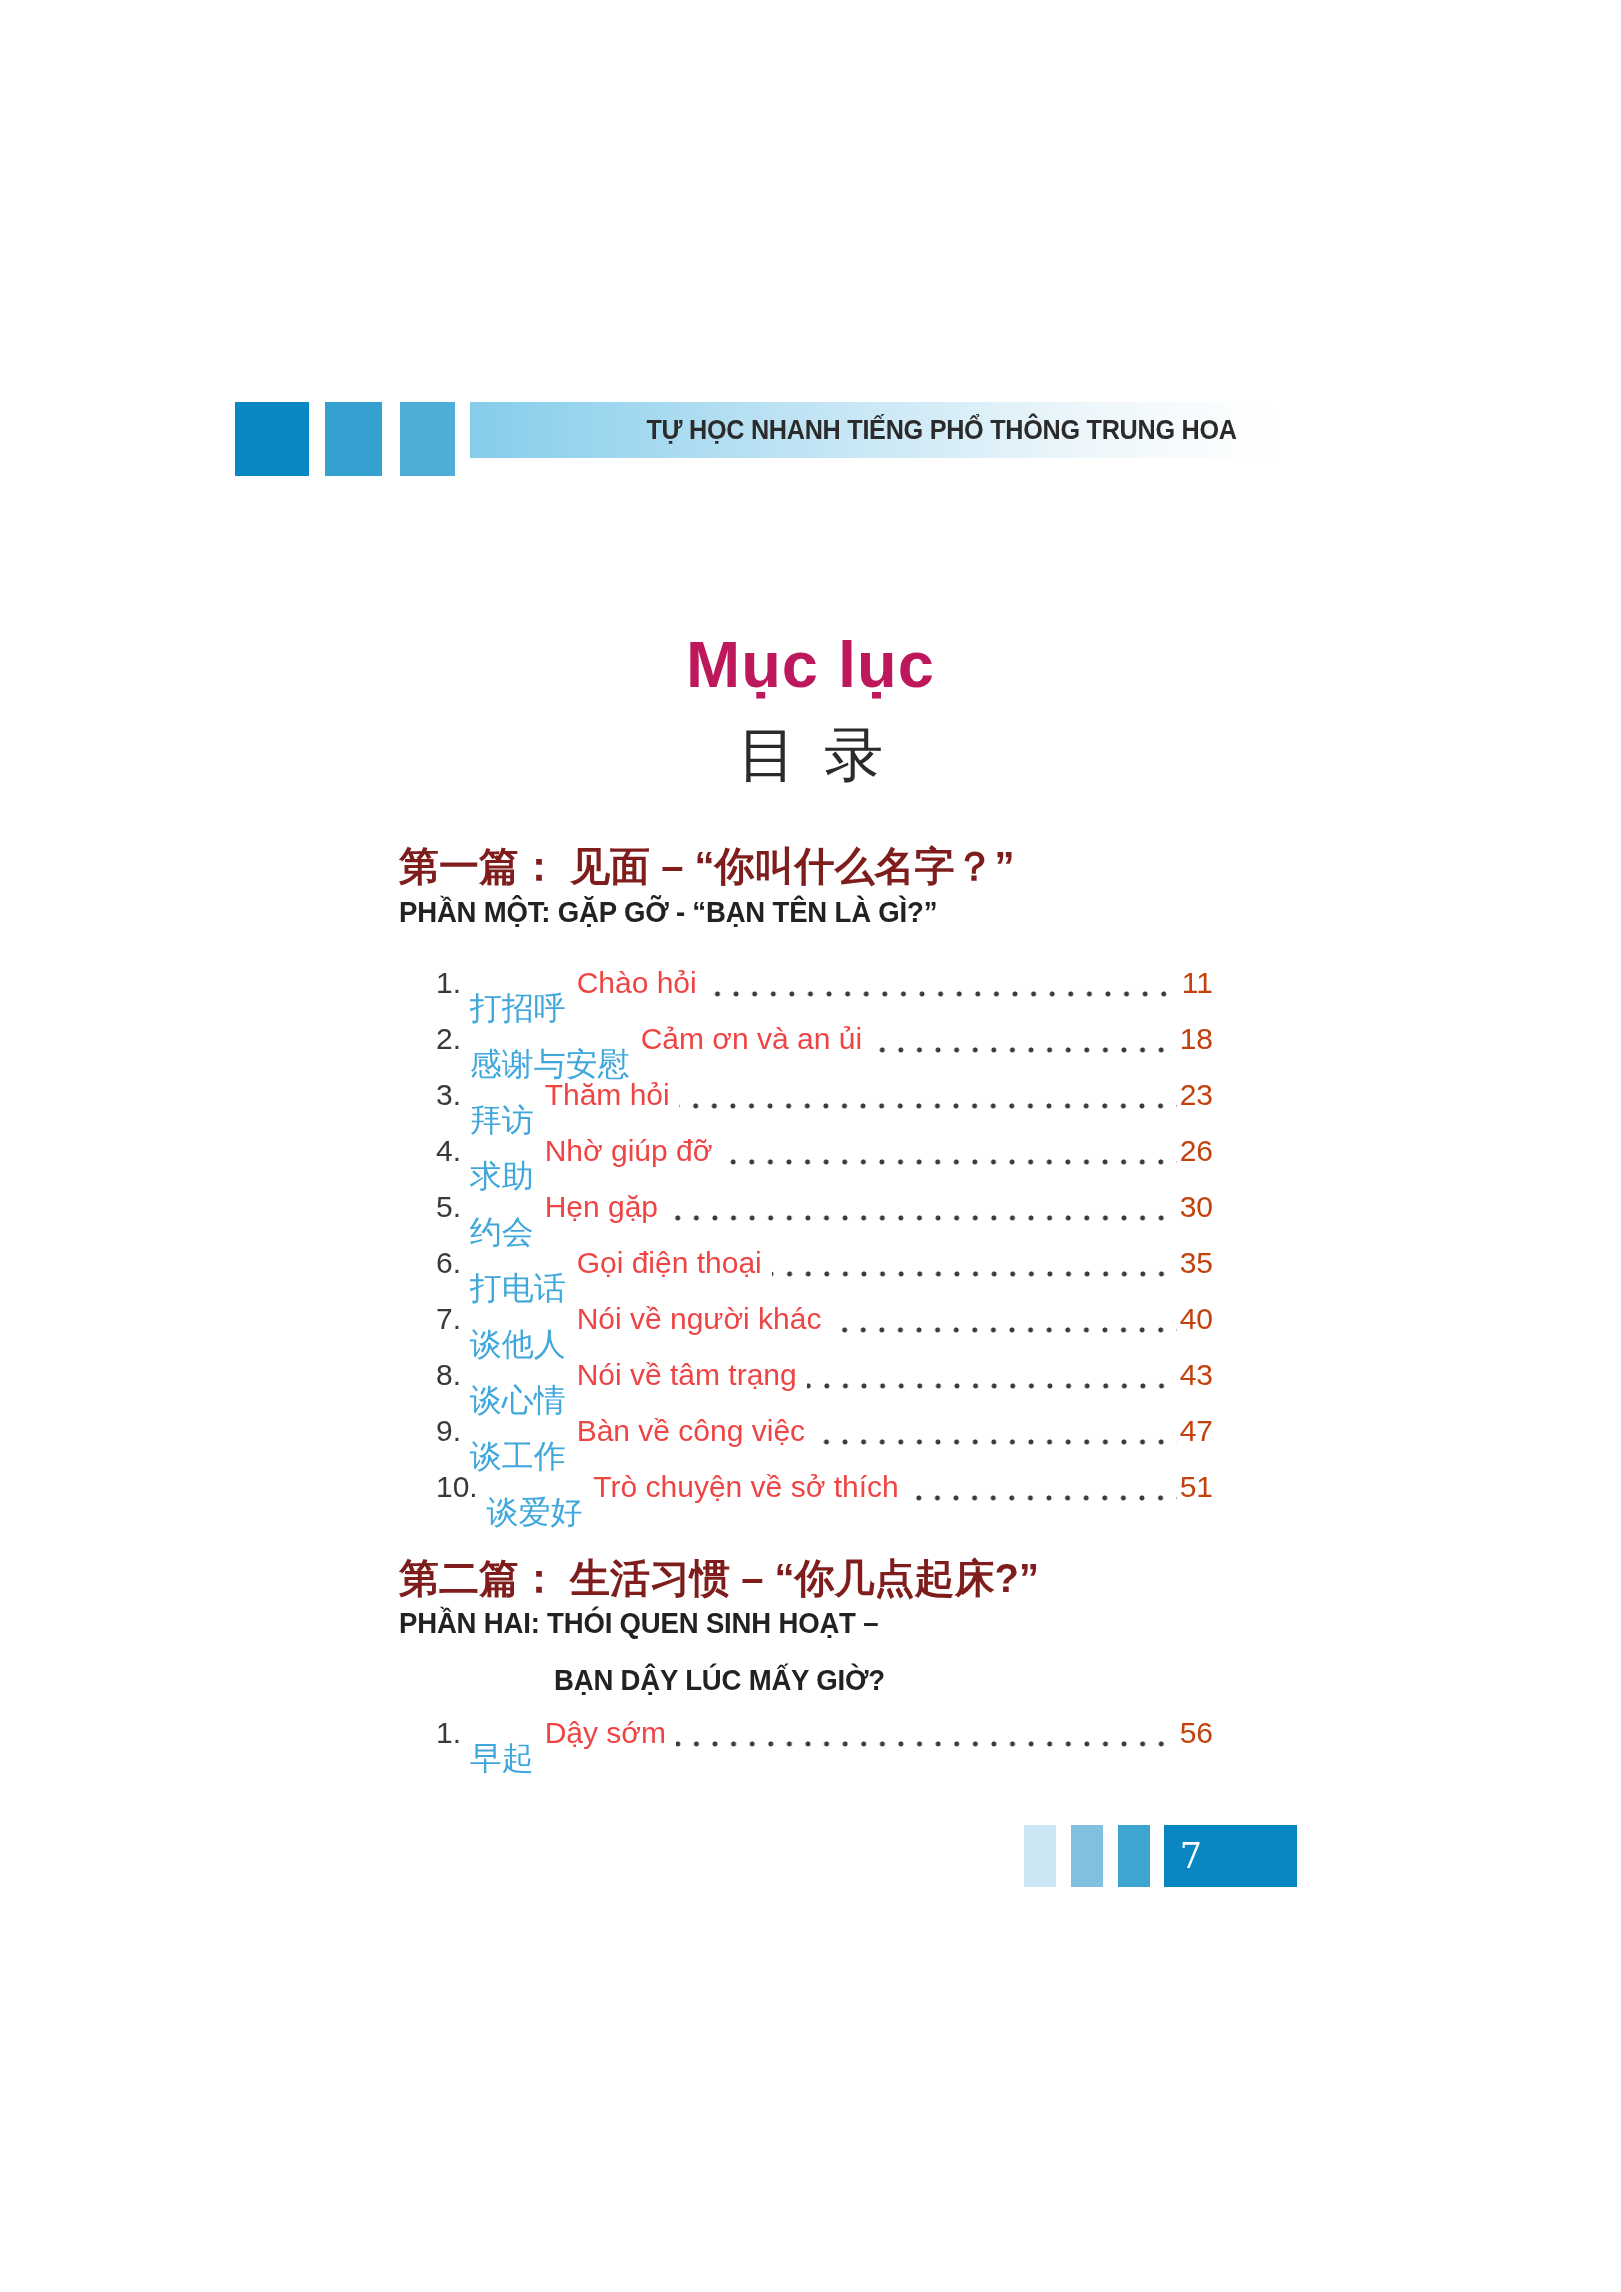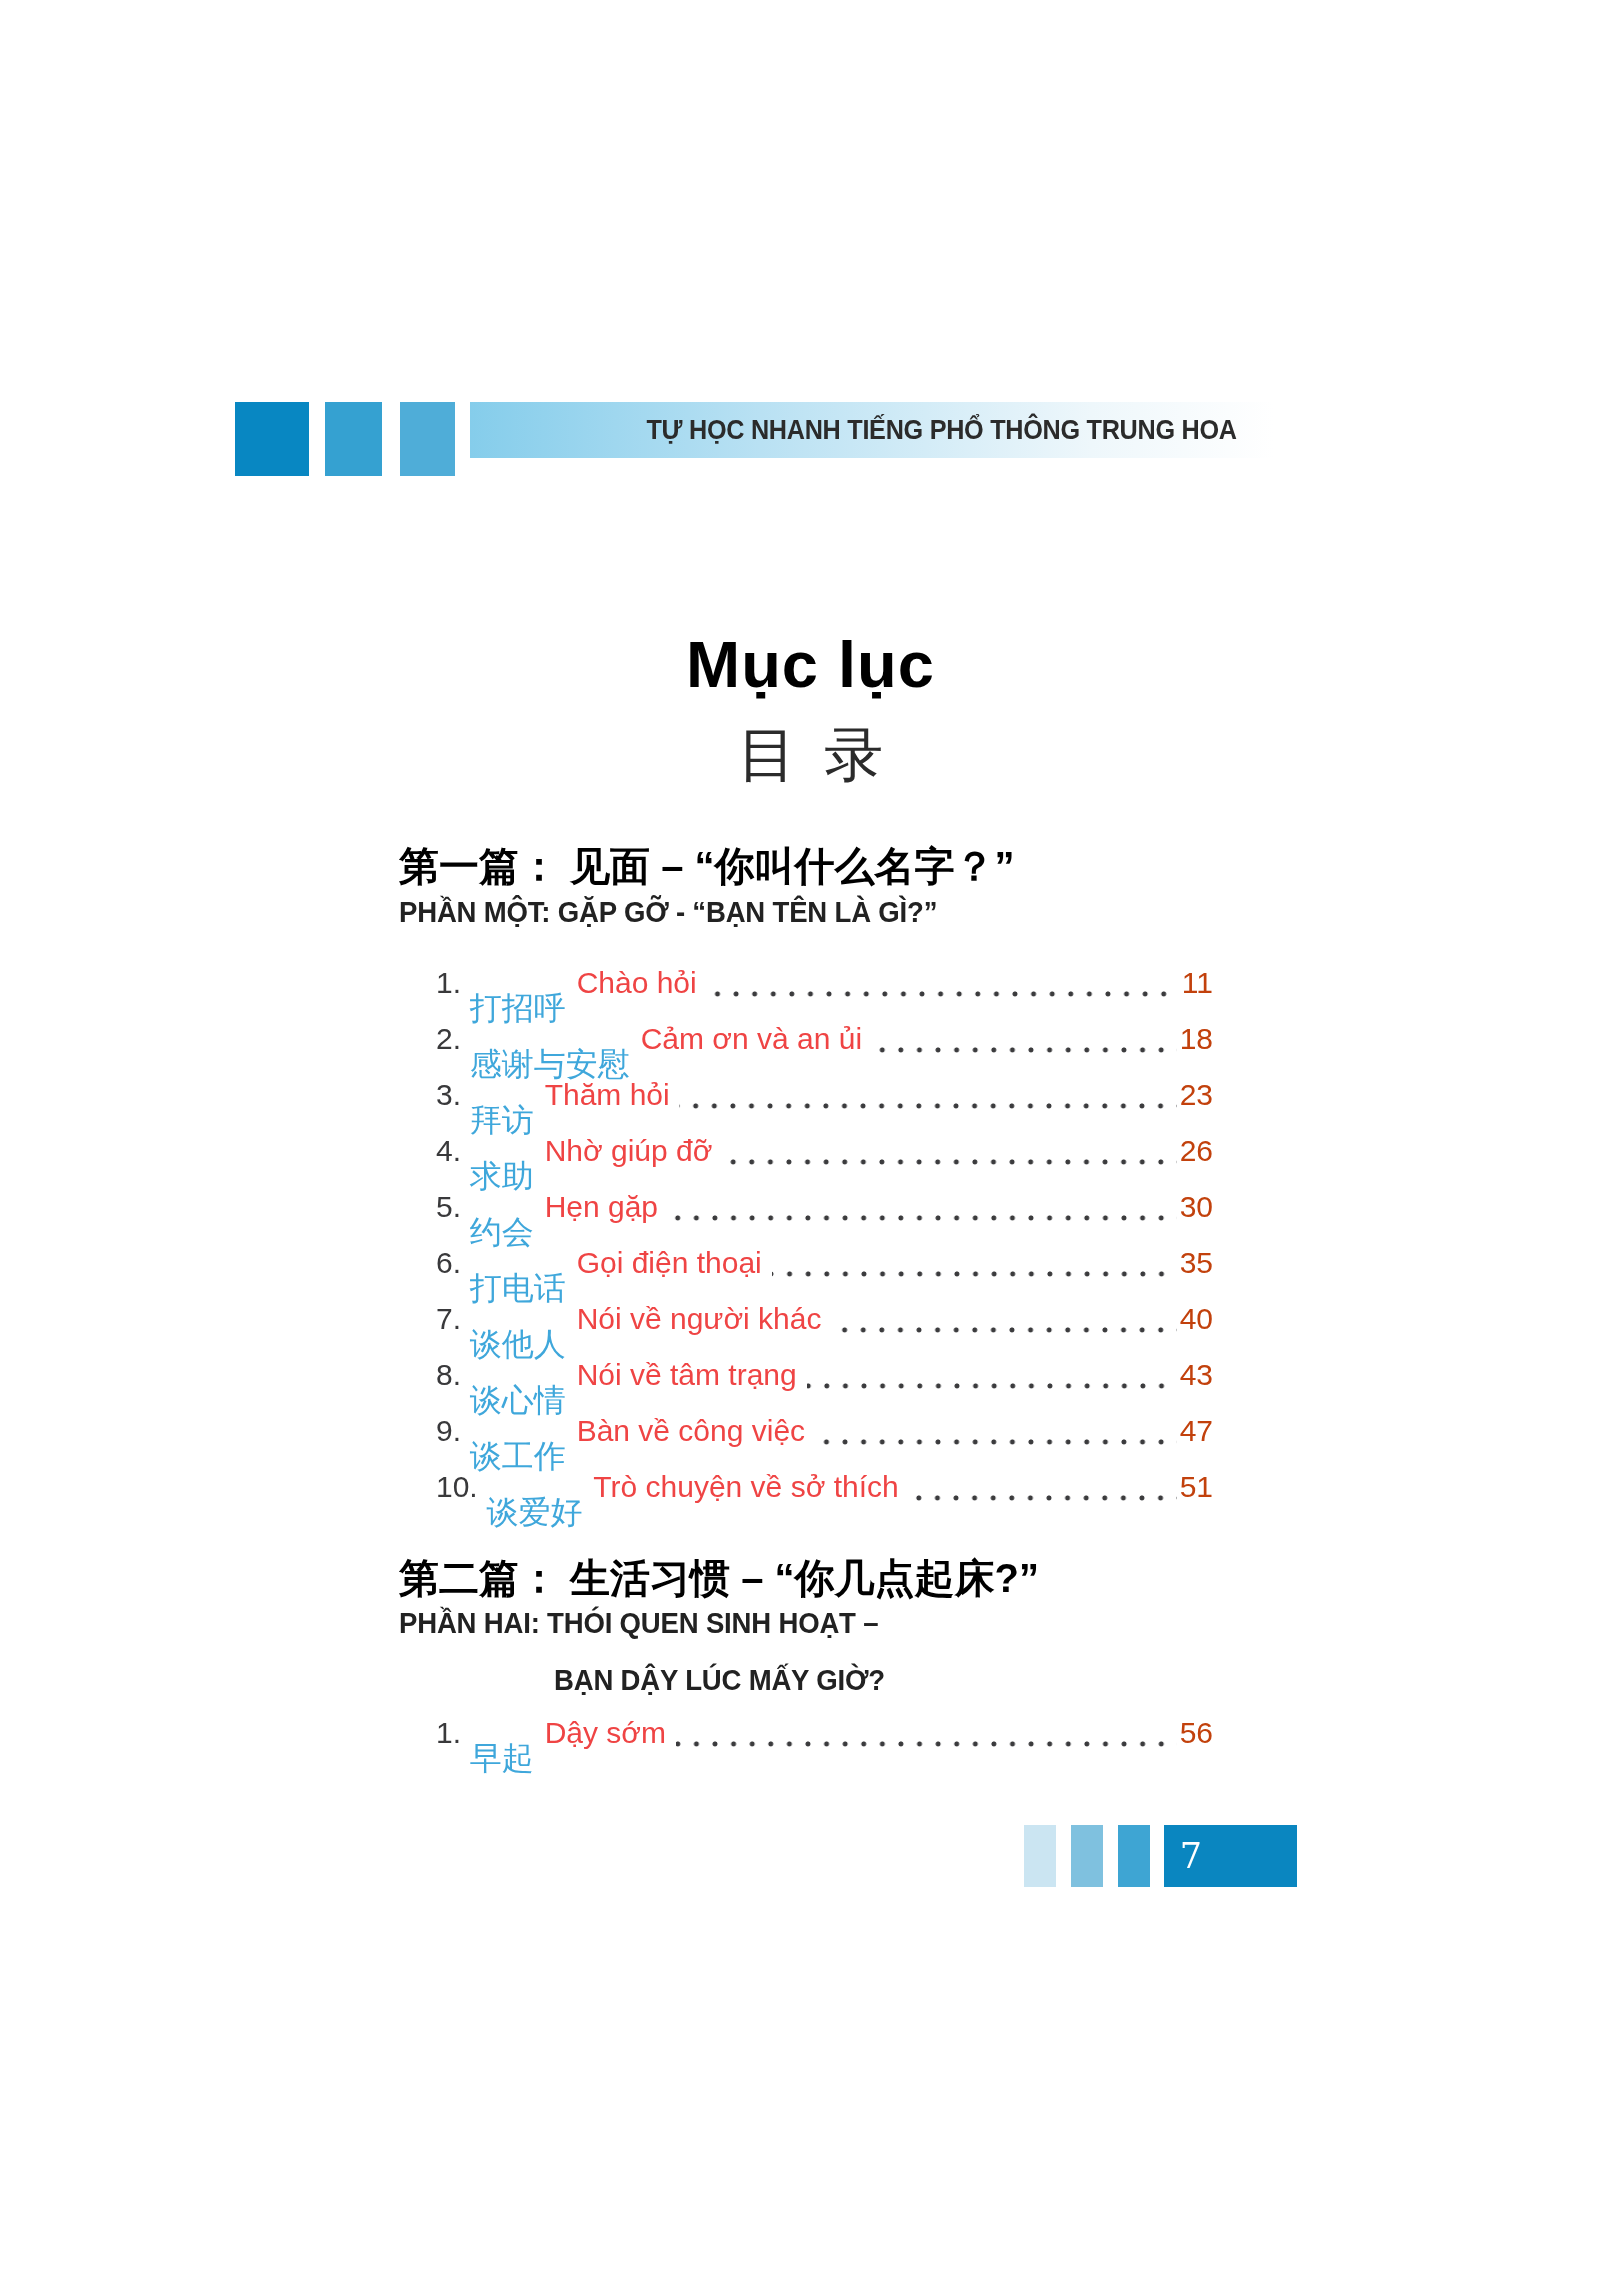--- a/index.html
+++ b/index.html
@@ -24,31 +24,31 @@
     display:flex;align-items:center;justify-content:flex-end;
   }
   .hbar .htitle{
     font-weight:bold;font-size:28px;color:#2b2b2b;letter-spacing:-0.3px;
     transform:scaleX(0.9);transform-origin:right center;
     padding-right:69px;white-space:nowrap;
   }
   
   .title-vi{
     position:absolute;top:627px;left:0;width:100%;text-align:center;
-    font-size:65px;font-weight:bold;color:#000000;letter-spacing:1px;
+    font-size:65px;font-weight:bold;color:#be185d;letter-spacing:1px;
   }
   .title-zh{
     position:absolute;top:716px;left:0;width:100%;text-align:center;
     font-family:"DejaVu Serif","Liberation Serif",serif;
     font-size:59px;color:#2b2b2b;letter-spacing:27.4px;text-indent:27.4px;
   }
   
   .sec-head-zh{
     position:absolute;left:399px;
-    font-size:40px;font-weight:bold;color:#000000;white-space:nowrap;
+    font-size:40px;font-weight:bold;color:#7f1d1d;white-space:nowrap;
   }
   .sec-head-vi{
     position:absolute;left:399px;
     font-size:29px;font-weight:bold;color:#222222;white-space:nowrap;
     transform:scaleX(0.95);transform-origin:left center;letter-spacing:-0.2px;
   }
   .s1-zh{top:839px;} .s1-vi{top:896px;}
   .s2-zh{top:1551px;} .s2-vi1{top:1607px;} .s2-vi2{top:1664px;left:554px;}
   
   .toc{position:absolute;left:436px;width:777px;}

